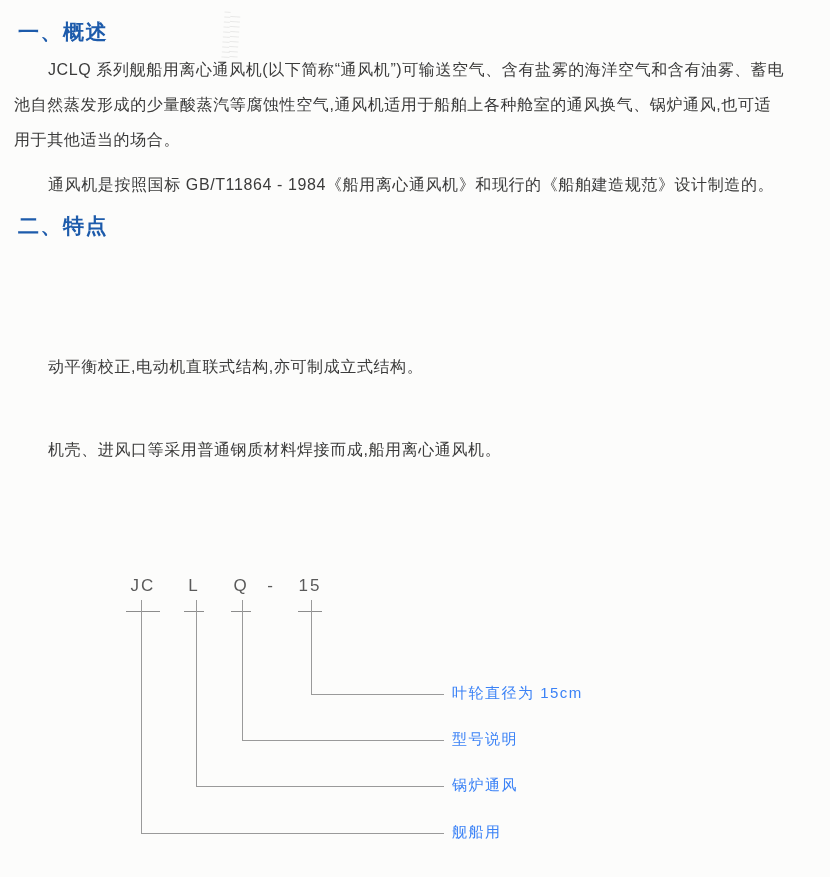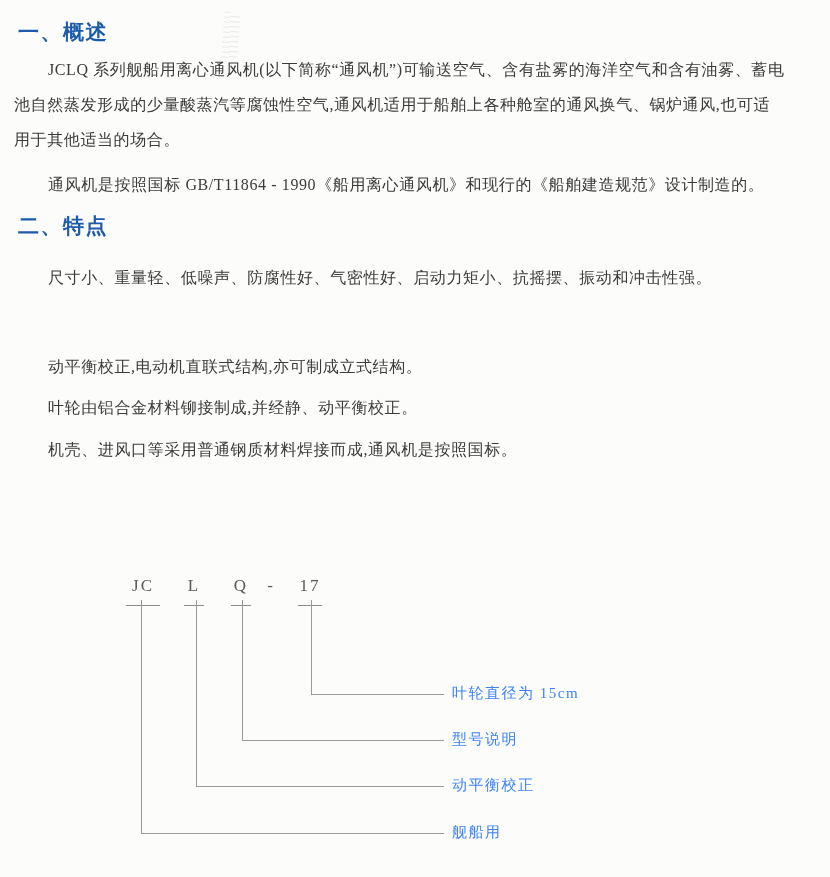--- a/index.html
+++ b/index.html
@@ -2,21 +2,21 @@
 <html><head>
 <meta charset="utf-8">
 <style>
   html, body { margin: 0; padding: 0; background: #e8e8e8; }
   .page {
     position: relative;
     width: 830px;
     height: 877px;
     background: #fcfcfb;
     overflow: hidden;
-    font-family: Liberation Serif, serif;
+    font-family: Liberation Sans, sans-serif;
     box-shadow: 0 0 4px rgba(0,0,0,.15);
   }
   
   .hd {
     position: absolute;
     left: 18px;
     margin: 0;
     font-size: 21px;
     font-weight: bold;
     color: #1d5bab;
@@ -46,21 +46,21 @@
     transform: rotate(4deg);
   }
   
   .code-part {
     position: absolute;
     top: 576px;
     font-size: 17px;
     color: #5a5a5a;
     text-align: center;
     letter-spacing: 2px;
-    padding-bottom: 9px;
+    padding-bottom: 15px;
   }
   .code-part.underlined { border-bottom: 1px solid #8c8c8c; }
   .connector {
     position: absolute;
     border-left: 1px solid #9a9a9a;
     border-bottom: 1px solid #9a9a9a;
   }
   .dlabel {
     position: absolute;
     left: 452px;
@@ -74,39 +74,37 @@
 <body>
 
 <div class="page">
 
   <div class="smudge"></div>
 
   <h2 class="hd" style="top:18px">一、概述</h2>
   <div class="ln indent" style="top:60px">JCLQ 系列舰船用离心通风机(以下简称“通风机”)可输送空气、含有盐雾的海洋空气和含有油雾、蓄电</div>
   <div class="ln" style="top:130px">用于其他适当的场合。</div>
   <div class="ln" style="top:95px">池自然蒸发形成的少量酸蒸汽等腐蚀性空气,通风机适用于船舶上各种舱室的通风换气、锅炉通风,也可适</div>
-  <div class="ln indent" style="top:175px">通风机是按照国标 GB/T11864 - 1990《船用离心通风机》和现行的《船舶建造规范》设计制造的。</div>
+  <div class="ln indent" style="top:175px">通风机是按照国标 GB/T11864 - 1984《船用离心通风机》和现行的《船舶建造规范》设计制造的。</div>
 
   <h2 class="hd" style="top:212px">二、特点</h2>
-  <div class="ln indent" style="top:268px">尺寸小、重量轻、低噪声、防腐性好、气密性好、启动力矩小、抗摇摆、振动和冲击性强。</div>
 
   <div class="ln indent" style="top:357px">动平衡校正,电动机直联式结构,亦可制成立式结构。</div>
-  <div class="ln indent" style="top:398px">叶轮由铝合金材料铆接制成,并经静、动平衡校正。</div>
-  <div class="ln indent" style="top:440px">机壳、进风口等采用普通钢质材料焊接而成,通风机是按照国标。</div>
+  <div class="ln indent" style="top:440px">机壳、进风口等采用普通钢质材料焊接而成,船用离心通风机。</div>
 
 
   <span class="code-part underlined" style="left:126px;width:34px">JC</span>
   <span class="code-part underlined" style="left:184px;width:20px">L</span>
   <span class="code-part underlined" style="left:231px;width:20px">Q</span>
   <span class="code-part" style="left:263px;width:16px">-</span>
-  <span class="code-part underlined" style="left:298px;width:24px">17</span>
+  <span class="code-part underlined" style="left:298px;width:24px">15</span>
 
   <div class="connector" style="left:311px;top:600px;width:132px;height:94px"></div>
   <div class="connector" style="left:242px;top:600px;width:201px;height:140px"></div>
   <div class="connector" style="left:196px;top:600px;width:247px;height:186px"></div>
   <div class="connector" style="left:141px;top:600px;width:302px;height:233px"></div>
 
   <div class="dlabel" style="top:684px">叶轮直径为 15cm</div>
   <div class="dlabel" style="top:730px">型号说明</div>
-  <div class="dlabel" style="top:776px">动平衡校正</div>
+  <div class="dlabel" style="top:776px">锅炉通风</div>
   <div class="dlabel" style="top:823px">舰船用</div>
 
 </div>
 
 </body></html>

